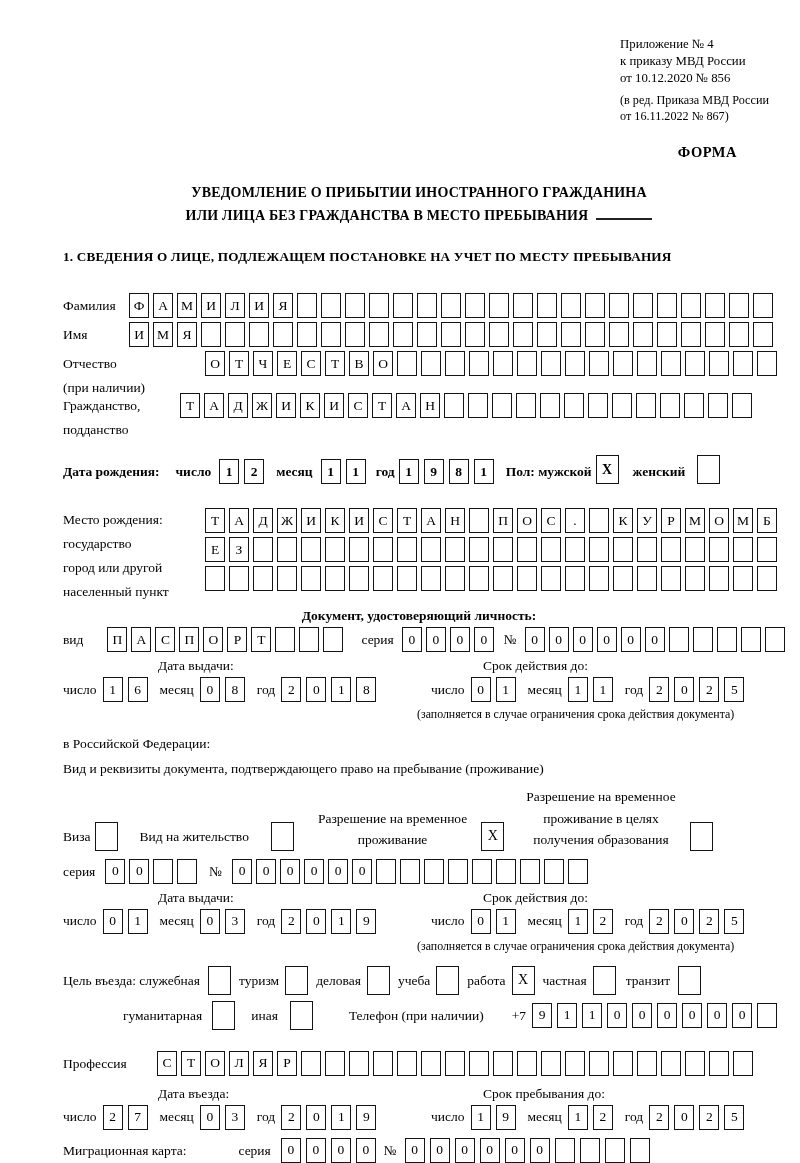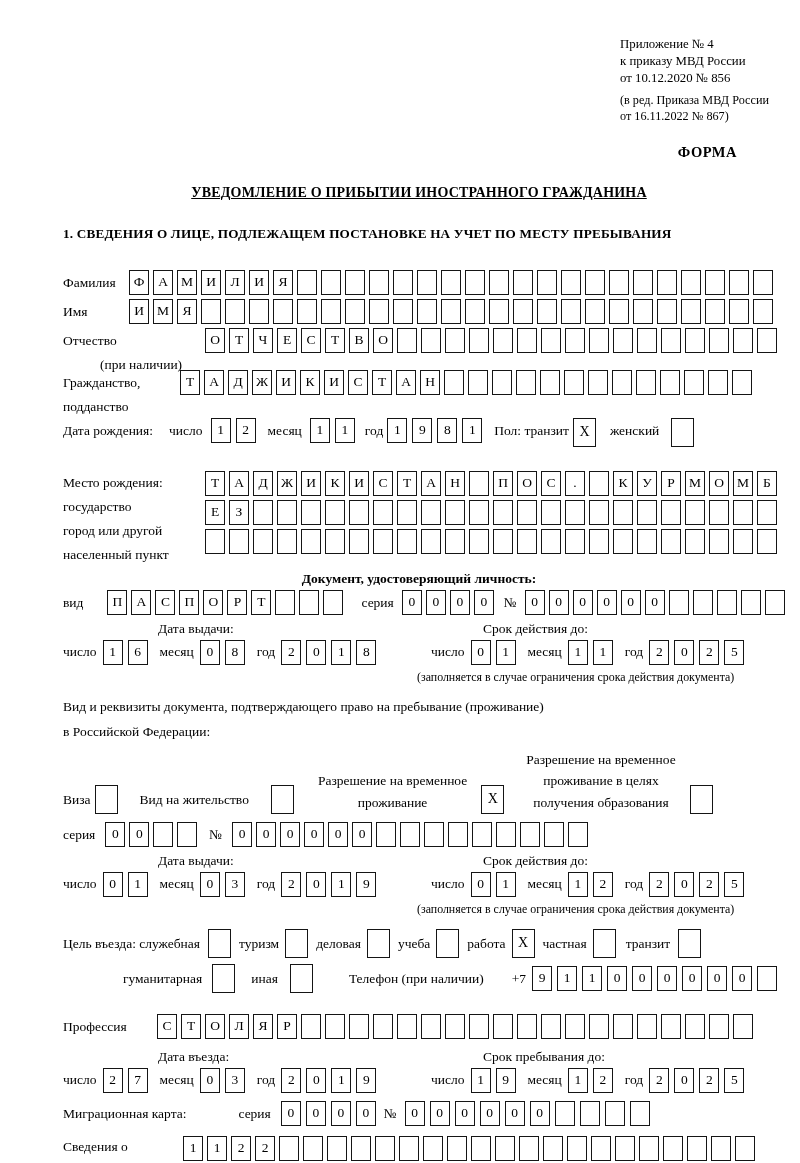--- a/index.html
+++ b/index.html
@@ -8,21 +8,21 @@
     font-family:"Liberation Serif", serif; color:#000;
   }
   .page { padding:36px 25px 0 63px; position:relative; }
 
   
   .annex { margin-left:557px; font-size:12.8px; line-height:1.32; }
   .annex-note { margin-left:557px; font-size:12.2px; line-height:1.32; margin-top:5px; }
   .forma { text-align:right; padding-right:38px; font-weight:bold; font-size:14.5px; margin-top:20px; letter-spacing:.5px; }
 
   
-  .title { text-align:center; font-weight:bold; font-size:14px; margin-top:20px; line-height:1.65; letter-spacing:.2px;text-decoration:underline; }
+  .title { text-align:center; font-weight:bold; font-size:14px; margin-top:20px; line-height:1.65; letter-spacing:.2px; }
   .blank-line { display:inline-block; width:56px; border-bottom:2px solid #222; height:13px; margin-left:8px; }
   .sec-head { font-weight:bold; font-size:13.2px; margin-top:22px; letter-spacing:.2px; }
 
   
   .row { display:flex; align-items:flex-start; }
   .lbl { font-size:13.5px; line-height:25px; flex-shrink:0; }
   .lbl2 { font-size:13.5px; line-height:23px; flex-shrink:0; }
   .boxes { display:inline-flex; gap:4px; flex-shrink:0; }
   .boxes.dt { gap:5px; }
   .box {
@@ -65,20 +65,21 @@
     <div>от 10.12.2020 № 856</div>
   </div>
   <div class="annex-note">
     <div>(в ред. Приказа МВД России</div>
     <div>от 16.11.2022 № 867)</div>
   </div>
   <div class="forma">ФОРМА</div>
 
   <div class="title">
     <div>УВЕДОМЛЕНИЕ О ПРИБЫТИИ ИНОСТРАННОГО ГРАЖДАНИНА</div>
+    <div><span>ИЛИ ЛИЦА БЕЗ ГРАЖДАНСТВА В МЕСТО ПРЕБЫВАНИЯ</span><span class="blank-line"></span></div>
   </div>
   <div class="sec-head">1. СВЕДЕНИЯ О ЛИЦЕ, ПОДЛЕЖАЩЕМ ПОСТАНОВКЕ НА УЧЕТ ПО МЕСТУ ПРЕБЫВАНИЯ</div>
 
   <div class="row" style="margin-top:28px;">
     <span class="lbl" style="width:66px;">Фамилия</span>
     <span class="boxes">
         <span class="box">Ф</span>
         <span class="box">А</span>
         <span class="box">М</span>
         <span class="box">И</span>
@@ -137,21 +138,21 @@
         <span class="box"></span>
         <span class="box"></span>
         <span class="box"></span>
         <span class="box"></span>
       </span>
   </div>
 
   <div class="row" style="margin-top:4px;">
     <span style="width:142px; flex-shrink:0;">
       <span class="lbl" style="display:block;">Отчество</span>
-      <span class="lbl2" style="display:block;margin-left:37px;">(при наличии)</span>
+      <span class="lbl2" style="display:block;">(при наличии)</span>
     </span>
     <span class="boxes">
         <span class="box">О</span>
         <span class="box">Т</span>
         <span class="box">Ч</span>
         <span class="box">Е</span>
         <span class="box">С</span>
         <span class="box">Т</span>
         <span class="box">В</span>
         <span class="box">О</span>
@@ -200,40 +201,40 @@
         <span class="box"></span>
         <span class="box"></span>
         <span class="box"></span>
         <span class="box"></span>
         <span class="box"></span>
         <span class="box"></span>
         <span class="box"></span>
       </span>
   </div>
 
-  <div class="row" style="align-items:flex-start;">
+  <div class="row" style="margin-top:14px; align-items:flex-end;font-weight:bold;">
     <span class="lbl">Дата рождения:</span>
     <span class="lbl" style="margin-left:16px; margin-right:8px;">число</span>
     <span class="boxes dt">
         <span class="box">1</span>
         <span class="box">2</span>
       </span>
     <span class="lbl" style="margin-left:12px; margin-right:8px;">месяц</span>
     <span class="boxes dt">
         <span class="box">1</span>
         <span class="box">1</span>
       </span>
     <span class="lbl" style="margin-left:10px; margin-right:4px;">год</span>
     <span class="boxes dt">
         <span class="box">1</span>
         <span class="box">9</span>
         <span class="box">8</span>
         <span class="box">1</span>
       </span>
-    <span class="lbl" style="margin-left:12px; margin-right:4px;">Пол: транзит</span>
+    <span class="lbl" style="margin-left:12px; margin-right:4px;">Пол: мужской</span>
     <span class="cb">X</span>
     <span class="lbl" style="margin-left:14px; margin-right:12px;">женский</span>
     <span class="cb"></span>
   </div>
 
   <div class="row" style="margin-top:24px;">
     <span style="width:142px; flex-shrink:0; font-size:13.5px; line-height:24px;">
       <span style="display:block;">Место рождения:</span>
       <span style="display:block;">государство</span>
       <span style="display:block;">город или другой</span>
@@ -401,22 +402,22 @@
             <span class="box">0</span>
             <span class="box">2</span>
             <span class="box">5</span>
           </span>
       </div>
       <div class="d-note">(заполняется в случае ограничения срока действия документа)</div>
     </div>
   </div>
 
   <div class="para" style="margin-top:10px;">
+    <div>в Российской Федерации:</div>
     <div>Вид и реквизиты документа, подтверждающего право на пребывание (проживание)</div>
-    <div>в Российской Федерации:</div>
   </div>
 
   <div class="row" style="margin-top:4px;align-items:flex-end;">
     <span class="lbl" style="line-height:29px;">Виза</span>
     <span class="cb" style="margin-left:4px;"></span>
     <span class="lbl" style="line-height:29px; margin-left:22px;">Вид на жительство</span>
     <span class="cb" style="margin-left:22px;"></span>
     <span class="opt-col" style="margin-left:24px;">
       <span style="display:block;">Разрешение на временное</span>
       <span style="display:block;">проживание</span>

